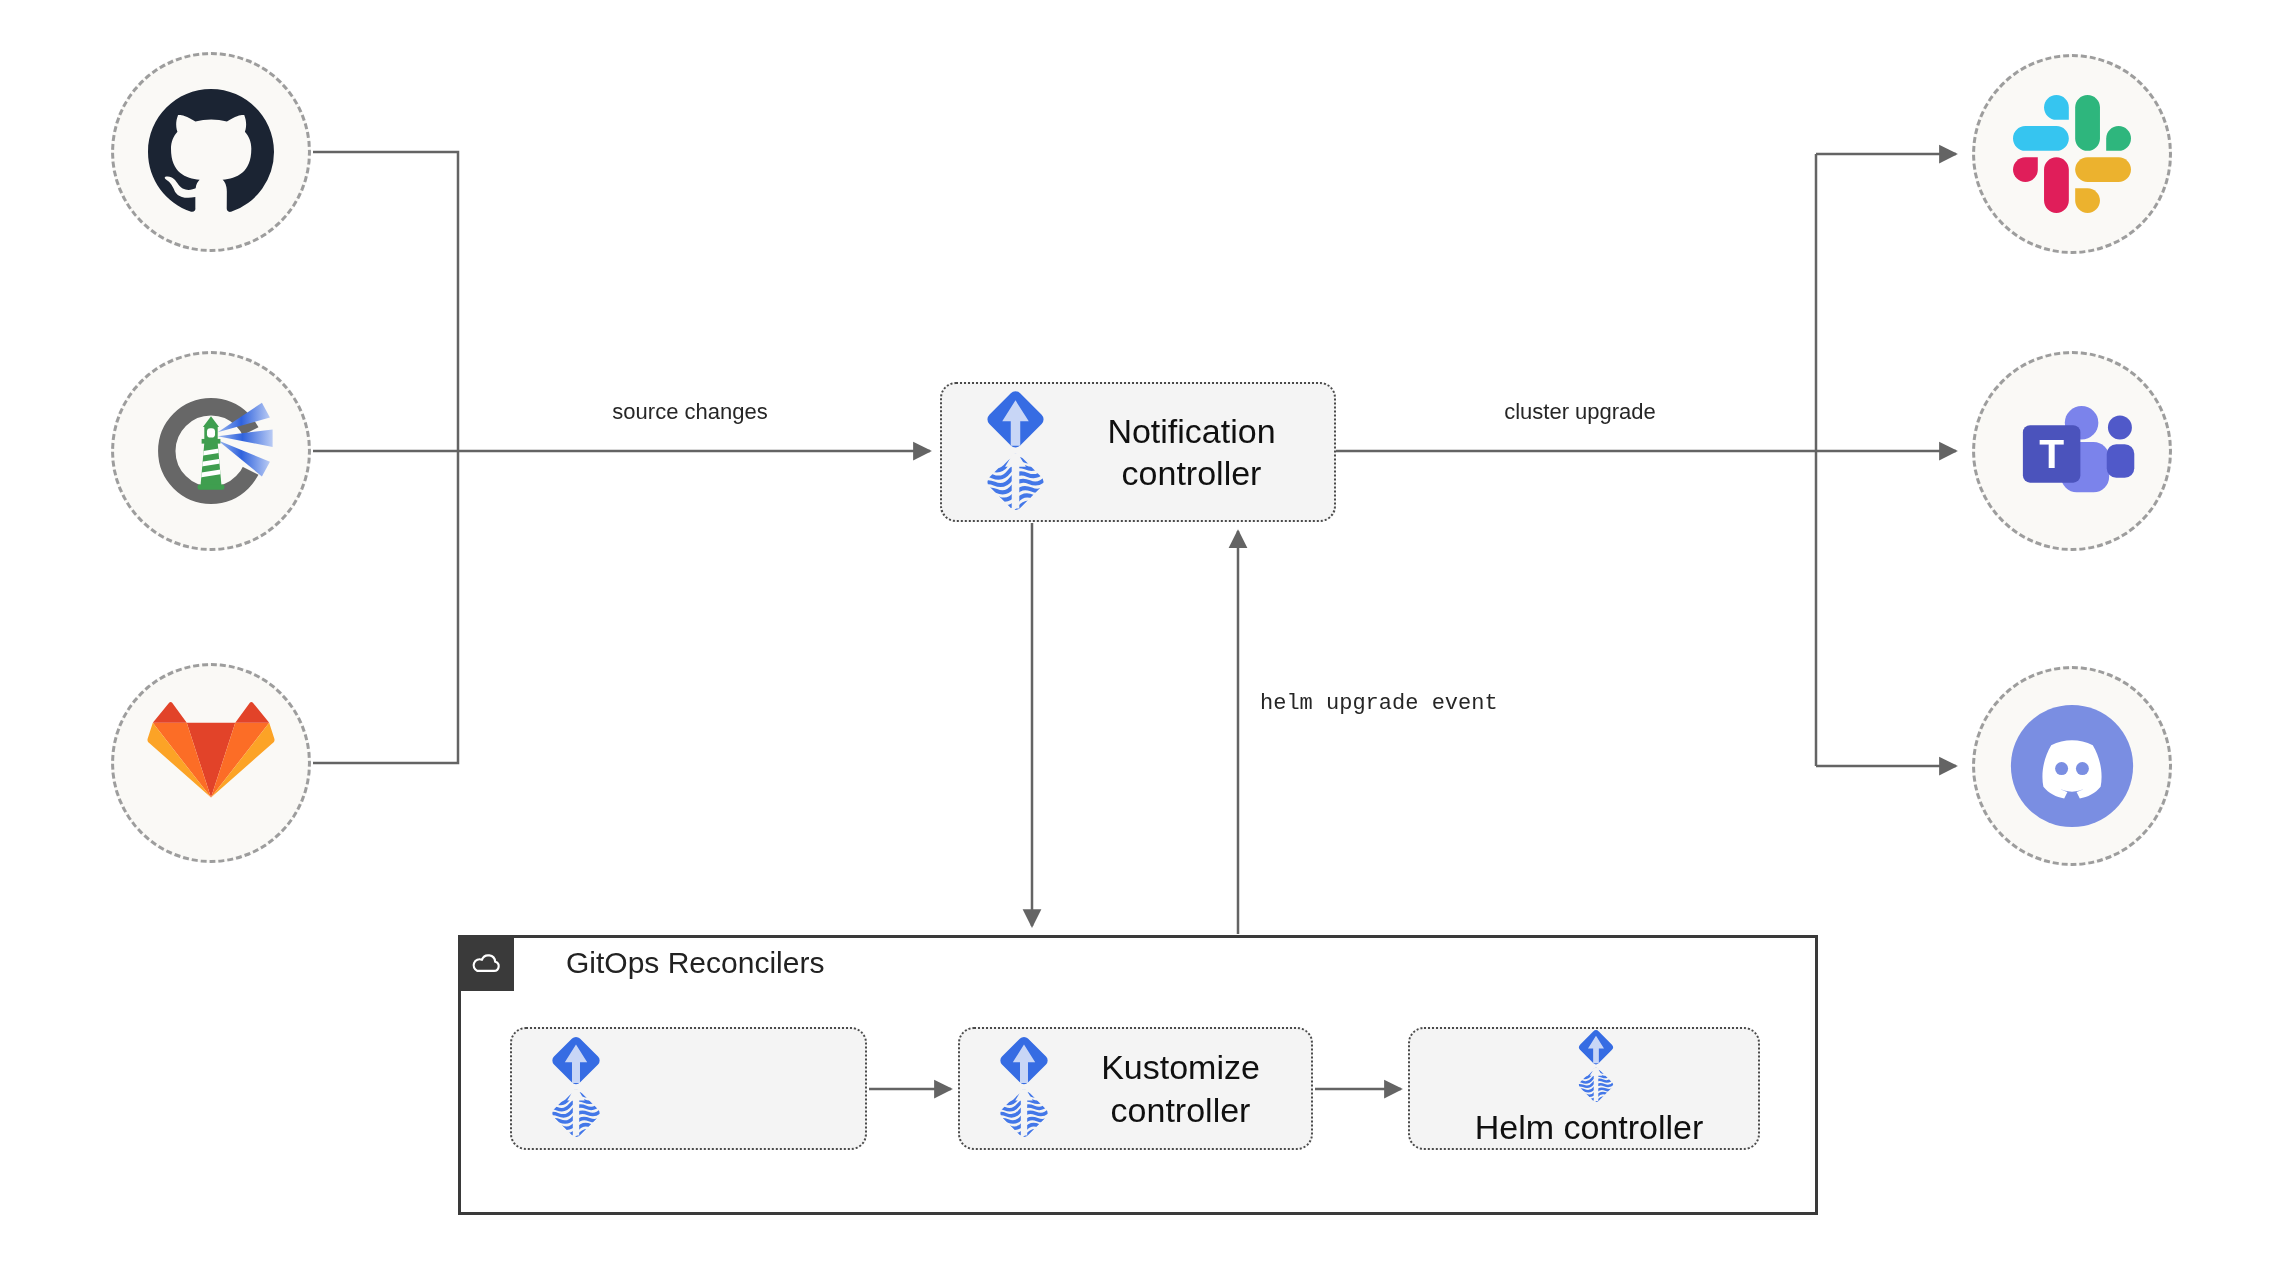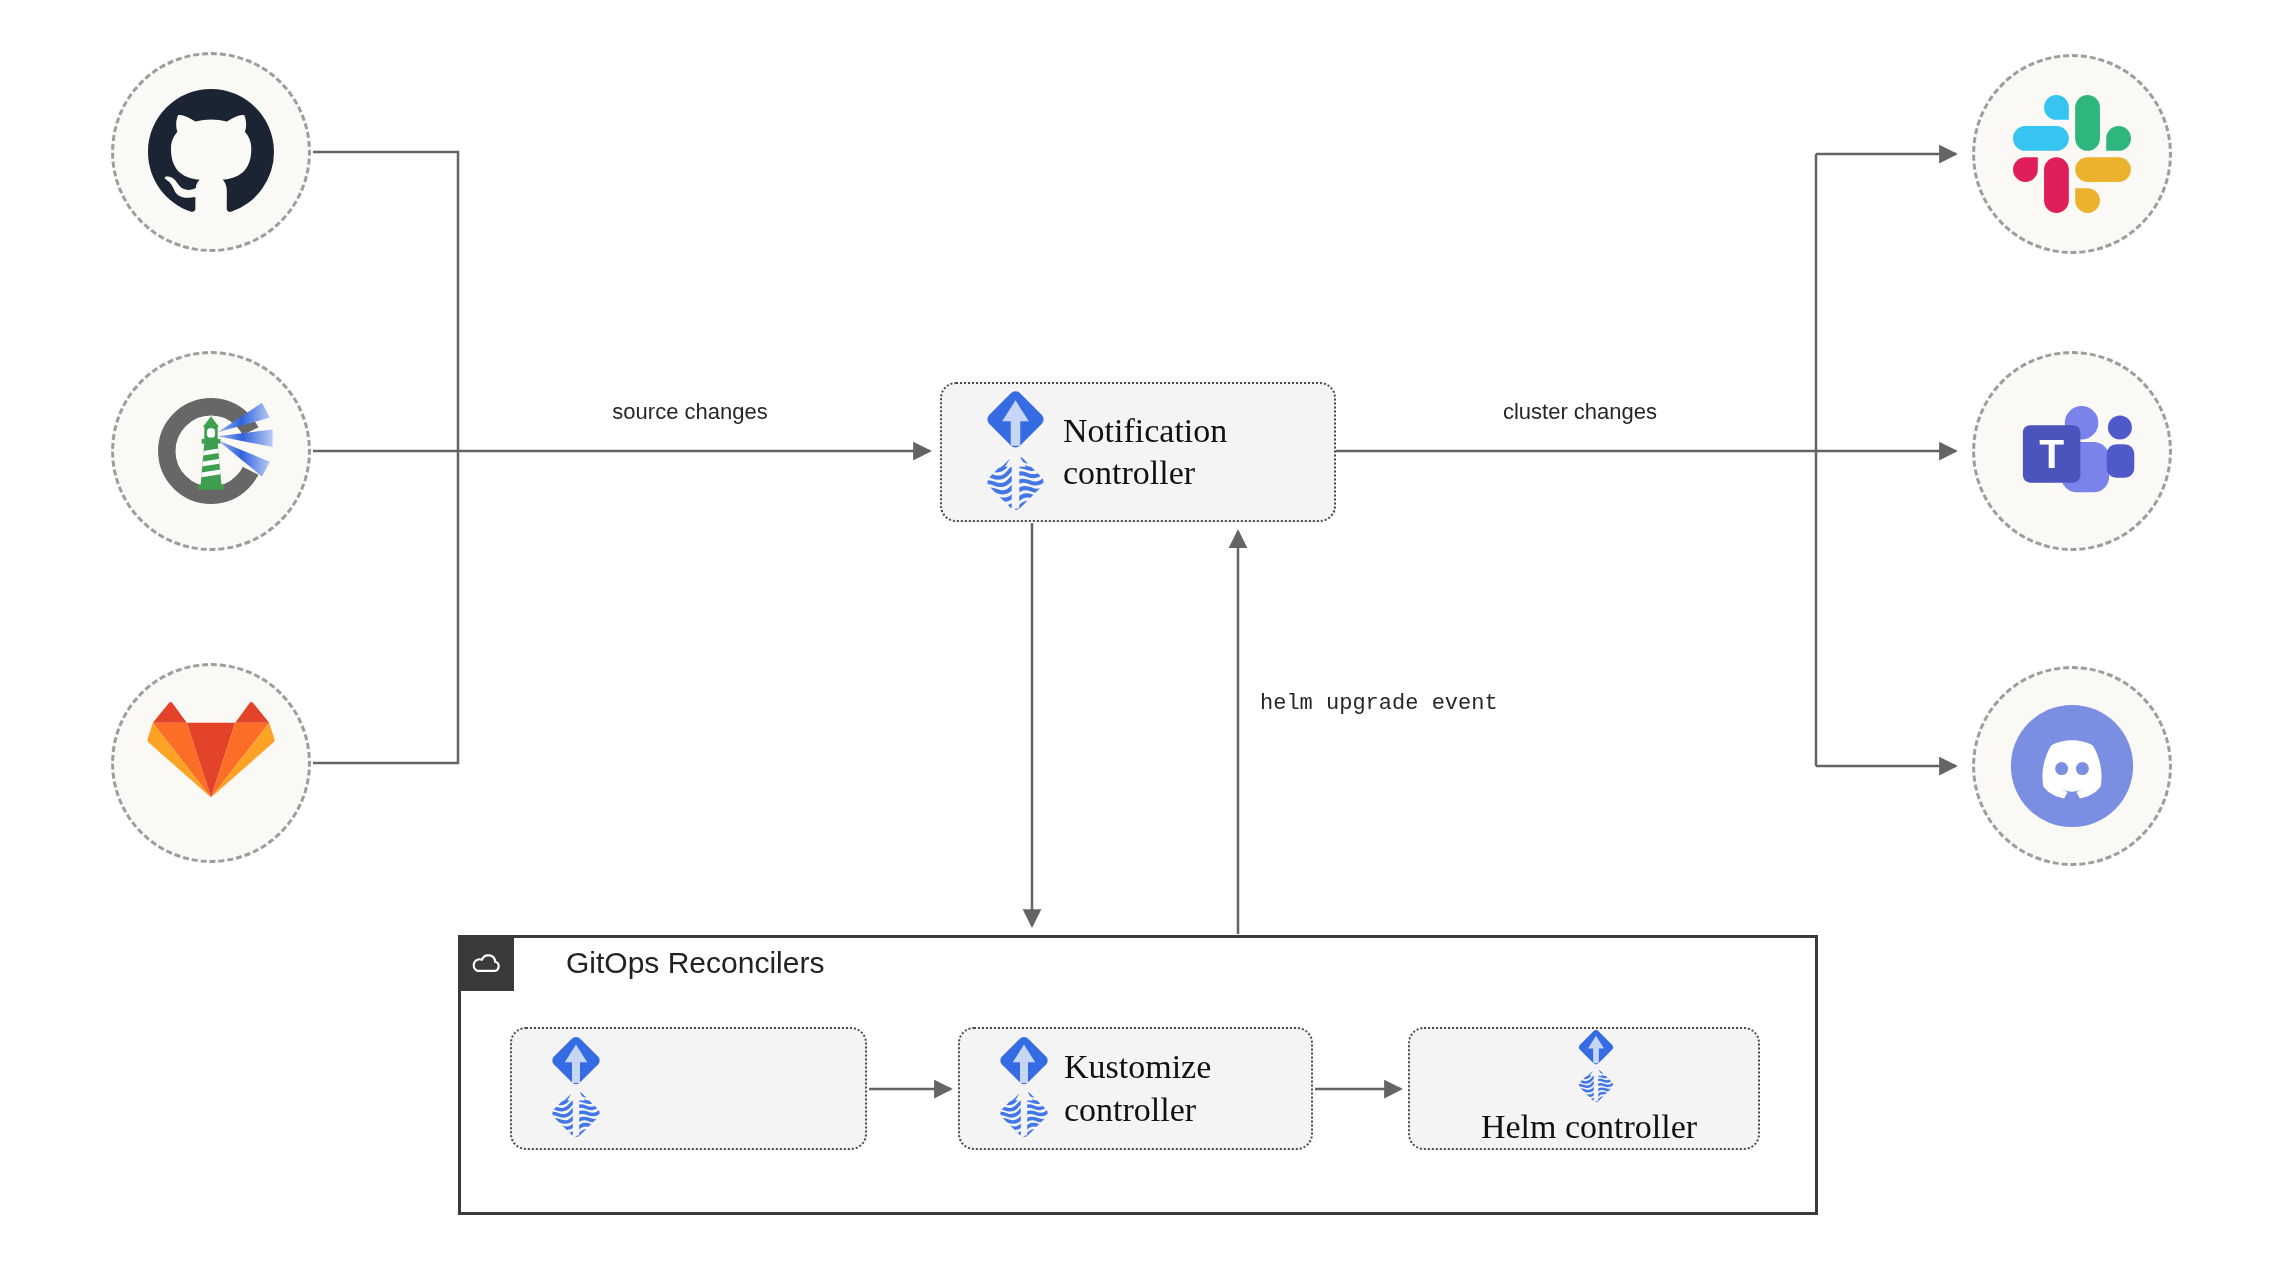--- a/index.html
+++ b/index.html
@@ -11,23 +11,22 @@
   .circle{
     position:absolute;width:200px;height:200px;border-radius:50%;
     background:#faf9f6;border:3px dashed #9d9d9d;box-sizing:border-box;
     display:flex;align-items:center;justify-content:center;z-index:2;
   }
   .node{
     position:absolute;background:#f4f4f4;border:2.5px dotted #4a4a4a;border-radius:16px;
     box-sizing:border-box;display:flex;align-items:center;z-index:2;
   }
   .node .node-label{
-    flex:1;text-align:left;font-size:34px;line-height:1.25;color:#101010;
+    flex:1;text-align:center;font-size:34px;line-height:1.25;color:#101010;
     padding-right:14px;
-    font-family:Liberation Serif, serif;
   }
   .node-lg{left:940px;top:382px;width:396px;height:140px;padding-left:26px;}
   .node-sm{top:1027px;height:123px;padding-left:24px;}
   .edge-label{position:absolute;font-size:22px;color:#262626;z-index:2;white-space:nowrap;}
   .group{
     position:absolute;left:458px;top:935px;width:1360px;height:280px;box-sizing:border-box;
     border:3px solid #3a3a3a;background:transparent;z-index:0;
   }
   .group-badge{
     position:absolute;left:-3px;top:-3px;width:56px;height:56px;background:#3a3a3a;
@@ -142,21 +141,21 @@
   </div>
 
   <div class="node node-lg">
     <svg width="95" height="127" viewBox="0 0 100 134" aria-label="flux-icon">
         <use href="#flux"></use>
       </svg>
     <div class="node-label">Notification controller</div>
   </div>
 
   <div class="edge-label" style="left:490px;top:399px;width:400px;text-align:center;">source changes</div>
-  <div class="edge-label" style="left:1380px;top:399px;width:400px;text-align:center;">cluster changes</div>
+  <div class="edge-label" style="left:1380px;top:399px;width:400px;text-align:center;">cluster upgrade</div>
   <div class="edge-label" style="left:1260px;top:691px;width:440px;text-align:left;font-family:Liberation Mono, monospace;">helm upgrade event</div>
 
   <div class="circle" style="left:1972px;top:54px;">
     <svg width="118" height="118" viewBox="0 0 122.8 122.8" aria-label="slack-icon">
       <path d="M25.8 77.6c0 7.1-5.8 12.9-12.9 12.9S0 84.7 0 77.6s5.8-12.9 12.9-12.9h12.9v12.9z" fill="#E01E5A"></path>
       <path d="M32.3 77.6c0-7.1 5.8-12.9 12.9-12.9s12.9 5.8 12.9 12.9v32.3c0 7.1-5.8 12.9-12.9 12.9s-12.9-5.8-12.9-12.9V77.6z" fill="#E01E5A"></path>
       <path d="M45.2 25.8c-7.1 0-12.9-5.8-12.9-12.9S38.1 0 45.2 0s12.9 5.8 12.9 12.9v12.9H45.2z" fill="#36C5F0"></path>
       <path d="M45.2 32.3c7.1 0 12.9 5.8 12.9 12.9s-5.8 12.9-12.9 12.9H12.9C5.8 58.1 0 52.3 0 45.2s5.8-12.9 12.9-12.9h32.3z" fill="#36C5F0"></path>
       <path d="M97 45.2c0-7.1 5.8-12.9 12.9-12.9s12.9 5.8 12.9 12.9-5.8 12.9-12.9 12.9H97V45.2z" fill="#2EB67D"></path>
       <path d="M90.5 45.2c0 7.1-5.8 12.9-12.9 12.9s-12.9-5.8-12.9-12.9V12.9C64.7 5.8 70.5 0 77.6 0s12.9 5.8 12.9 12.9v32.3z" fill="#2EB67D"></path>

